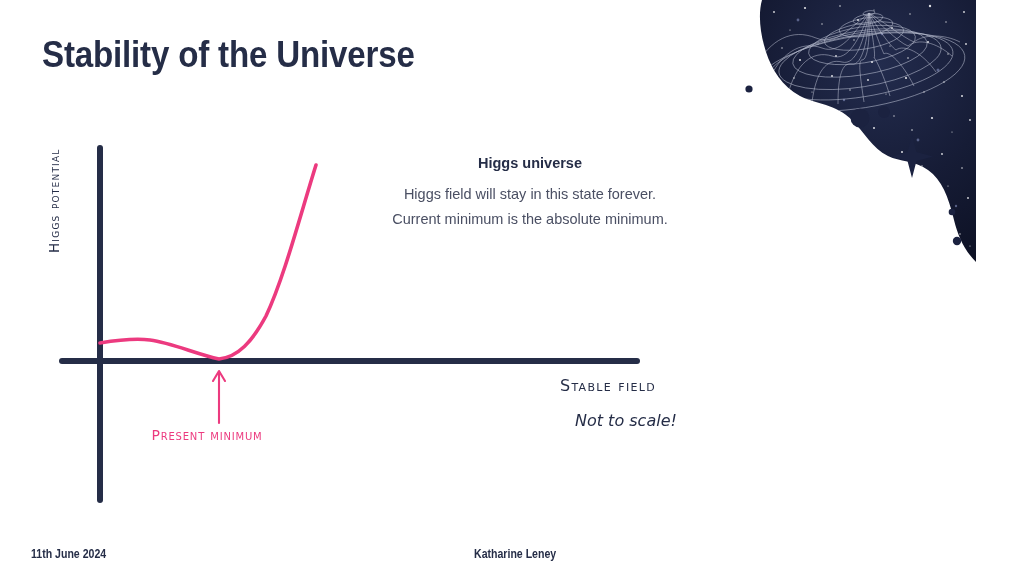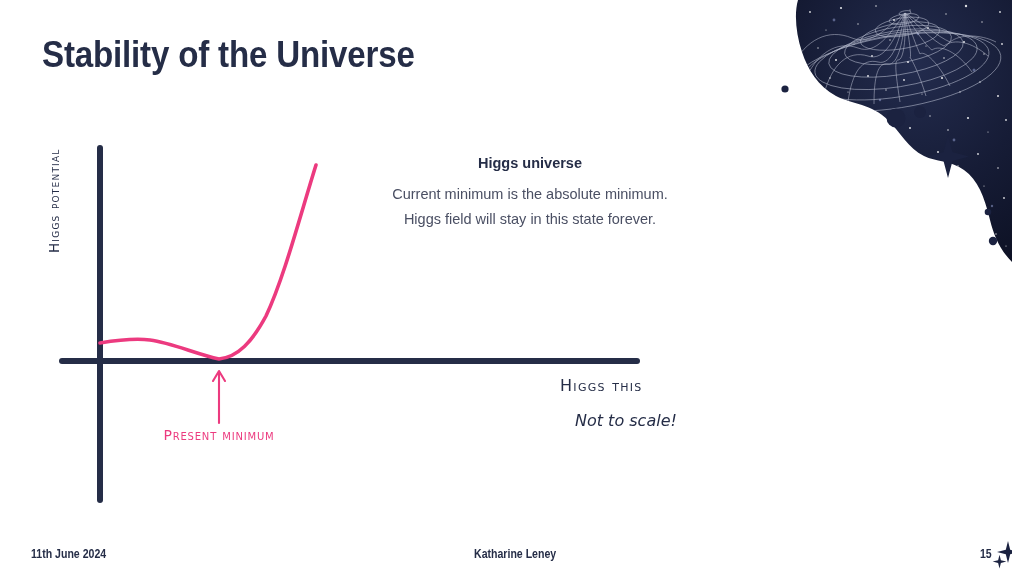--- a/index.html
+++ b/index.html
@@ -7,21 +7,20 @@
     padding: 0;
     background: #ffffff;
   }
   #slide {
     position: relative;
     width: 976px;
     height: 576px;
     background: #ffffff;
     overflow: hidden;
     font-family: "Liberation Sans", sans-serif;
-    padding-left: 36px;
   }
 
   
   #title {
     position: absolute;
     left: 42px;
     top: 34px;
     font-family: "Liberation Sans Narrow", "Liberation Sans", sans-serif;
     font-size: 36px;
     font-weight: bold;
@@ -81,21 +80,21 @@
     position: absolute;
     left: 575px;
     top: 411px;
     font-family: "DejaVu Sans", sans-serif;
     font-size: 16px;
     font-style: italic;
     color: #252d47;
   }
   .annotation-min {
     position: absolute;
-    left: 139px;
+    left: 127px;
     top: 427px;
     width: 160px;
     text-align: center;
     font-family: "DejaVu Sans", sans-serif;
     font-size: 14px;
     font-variant: small-caps;
     letter-spacing: 0.8px;
     color: #ec3a7f;
   }
 
@@ -275,29 +274,29 @@
                C 238,357 252,342 266,316
                C 284,278 300,216 316,165" fill="none" stroke="#ec3a7f" stroke-width="3.6" stroke-linecap="round" stroke-linejoin="round"></path>
 
       <g>
         <line x1="219" y1="423" x2="219" y2="373" stroke="#ec3a7f" stroke-width="2.1" stroke-linecap="round"></line>
         <path d="M 213,381 L 219,371 L 225,381" fill="none" stroke="#ec3a7f" stroke-width="2.1" stroke-linecap="round" stroke-linejoin="round"></path>
       </g>
     </svg>
 
     <div class="axis-label-y">Higgs potential</div>
-    <div class="axis-label-x">Higgs this</div>
+    <div class="axis-label-x">Stable field</div>
     <div class="not-to-scale">Not to scale!</div>
     <div class="annotation-min">Present minimum</div>
   </div>
 
   <div id="caption">
     <div id="caption-title">Higgs universe</div>
+    <div class="caption-line">Higgs field will stay in this state forever.</div>
     <div class="caption-line">Current minimum is the absolute minimum.</div>
-    <div class="caption-line">Higgs field will stay in this state forever.</div>
   </div>
 
   <div class="footer-text" id="footer-date">11th June 2024</div>
   <div class="footer-text" id="footer-author">Katharine Leney</div>
   <div class="footer-text" id="footer-page">15</div>
 
   <svg id="star-foot-a" style="left:996px; top:540px;" width="24" height="24" viewBox="0 0 24 24">
     <path d="M 12,1 L 14.2,9.8 L 23,12 L 14.2,14.2 L 12,23 L 9.8,14.2 L 1,12 L 9.8,9.8 Z" fill="#1b2240"></path>
   </svg>
   <svg id="star-foot-b" style="left:992px; top:554px;" width="15" height="15" viewBox="0 0 24 24">

